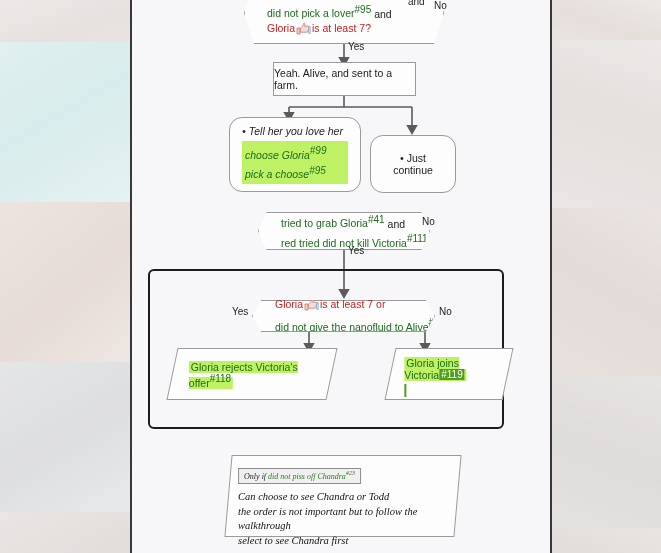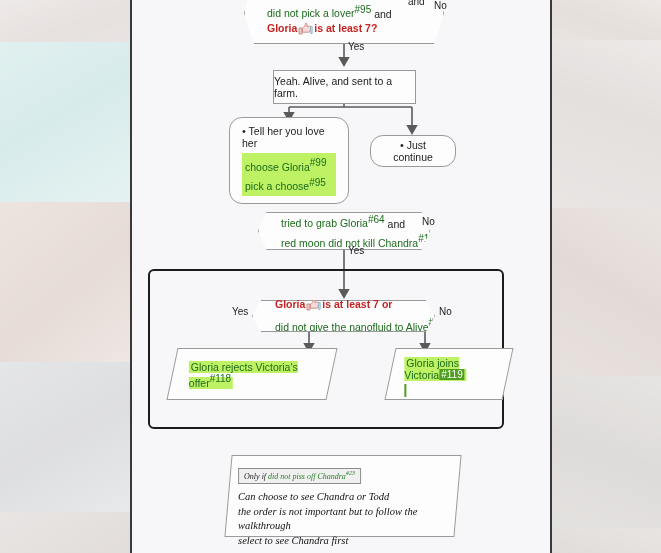--- a/index.html
+++ b/index.html
@@ -32,21 +32,21 @@
 
   
   .hex{
     background:#fdfdfd;
     border:1px solid #9a9a9a;
     clip-path:polygon(5% 0,95% 0,100% 50%,95% 100%,5% 100%,0 50%);
     display:flex;flex-direction:column;justify-content:center;
     padding:3px 22px;
   }
   .hex .line{font-size:10.5px;line-height:15px;white-space:nowrap;color:#1d6b1d;}
-  .red{color:#c62222;font-weight:bold;}
+  .red{color:#c62222;}
   .green{color:#1d6b1d;margin-top:23px;}
   .sup{font-size:10px;vertical-align:super;}
 
   
   .rect{
     background:#fdfdfd;border:1px solid #9a9a9a;
     display:flex;align-items:center;justify-content:center;
     font-size:10.5px;color:#222;
   }
 
@@ -159,51 +159,51 @@
               <path d="M4.4 6.2c1.2-.6 2.6-2.2 2.8-3.4.1-.9.2-1.7.9-1.7.8 0 1.1.8.9 1.8-.1.7-.4 1.3-.4 1.3h3.2c.8 0 1.3.6 1.1 1.3l-.9 3.6c-.2.7-.7 1.1-1.4 1.1H4.4z" fill="#f7d9d6" stroke="#c07a72" stroke-width=".8"></path>
               <path d="M12.6 4.6h1.6v6.8h-1.6z" fill="#cfe4f5" stroke="#7fa6c4" stroke-width=".7"></path>
             </svg></span><span class="red">is at least 7?</span>
       </div>
     </div>
     <div class="elabel" style="left:216px;top:41px;">Yes</div>
     <div class="elabel" style="left:302px;top:0px;">No</div>
 
     <div class="elabel" style="left:276px;top:-4px;color:#222;">and</div>
 
-    <div class="node rect" style="left:141px;top:62px;width:143px;height:34px;margin-top:8px;">
+    <div class="node rect" style="left:141px;top:62px;width:143px;height:34px;">
       <span>Yeah. Alive, and sent to a farm.</span>
     </div>
 
-    <div class="node bubble" style="left:97px;top:117px;width:120px;">
+    <div class="node bubble" style="left:97px;top:117px;width:132px;font-style:italic;">
       <div style="margin-bottom:4px;">
         <span class="bullet">•</span>
         <span>Tell her you love her</span>
       </div>
       <div class="hl" style="display:block;padding:2px 3px;">
         <div style="line-height:15px;">
           <span class="green">choose Gloria</span><span class="sup green">#99</span>
         </div>
         <div style="line-height:15px;">
           <span class="green">pick a choose</span><span class="sup green">#95</span>
         </div>
       </div>
     </div>
 
-    <div class="node bubble" style="left:238px;top:135px;width:86px;text-align:center;padding:3px 10px;">
+    <div class="node bubble" style="left:238px;top:135px;width:86px;text-align:center;padding:16px 10px;">
       <span class="bullet">•</span>
       <span>Just continue</span>
     </div>
 
     <div class="node hex" style="left:126px;top:212px;width:172px;height:38px;">
       <div class="line">
-        <span class="green">tried to grab Gloria</span><span class="sup green">#64</span>
+        <span class="green">tried to grab Gloria</span><span class="sup green">#41</span>
         <span style="color:#222">and</span>
       </div>
       <div class="line">
-        <span class="green">red moon did not kill Chandra</span><span class="sup green">#111</span><span style="color:#222">?</span>
+        <span class="green">red tried did not kill Victoria</span><span class="sup green">#111</span><span style="color:#222">?</span>
       </div>
     </div>
     <div class="elabel" style="left:216px;top:245px;">Yes</div>
     <div class="elabel" style="left:290px;top:216px;">No</div>
 
     <div class="node groupbox" style="left:16px;top:269px;width:356px;height:160px;"></div>
 
     <div class="node hex" style="left:120px;top:300px;width:183px;height:32px;">
       <div class="line">
         <span class="red">Gloria</span><span class="thumb"><svg width="15" height="13" viewBox="0 0 15 13">

